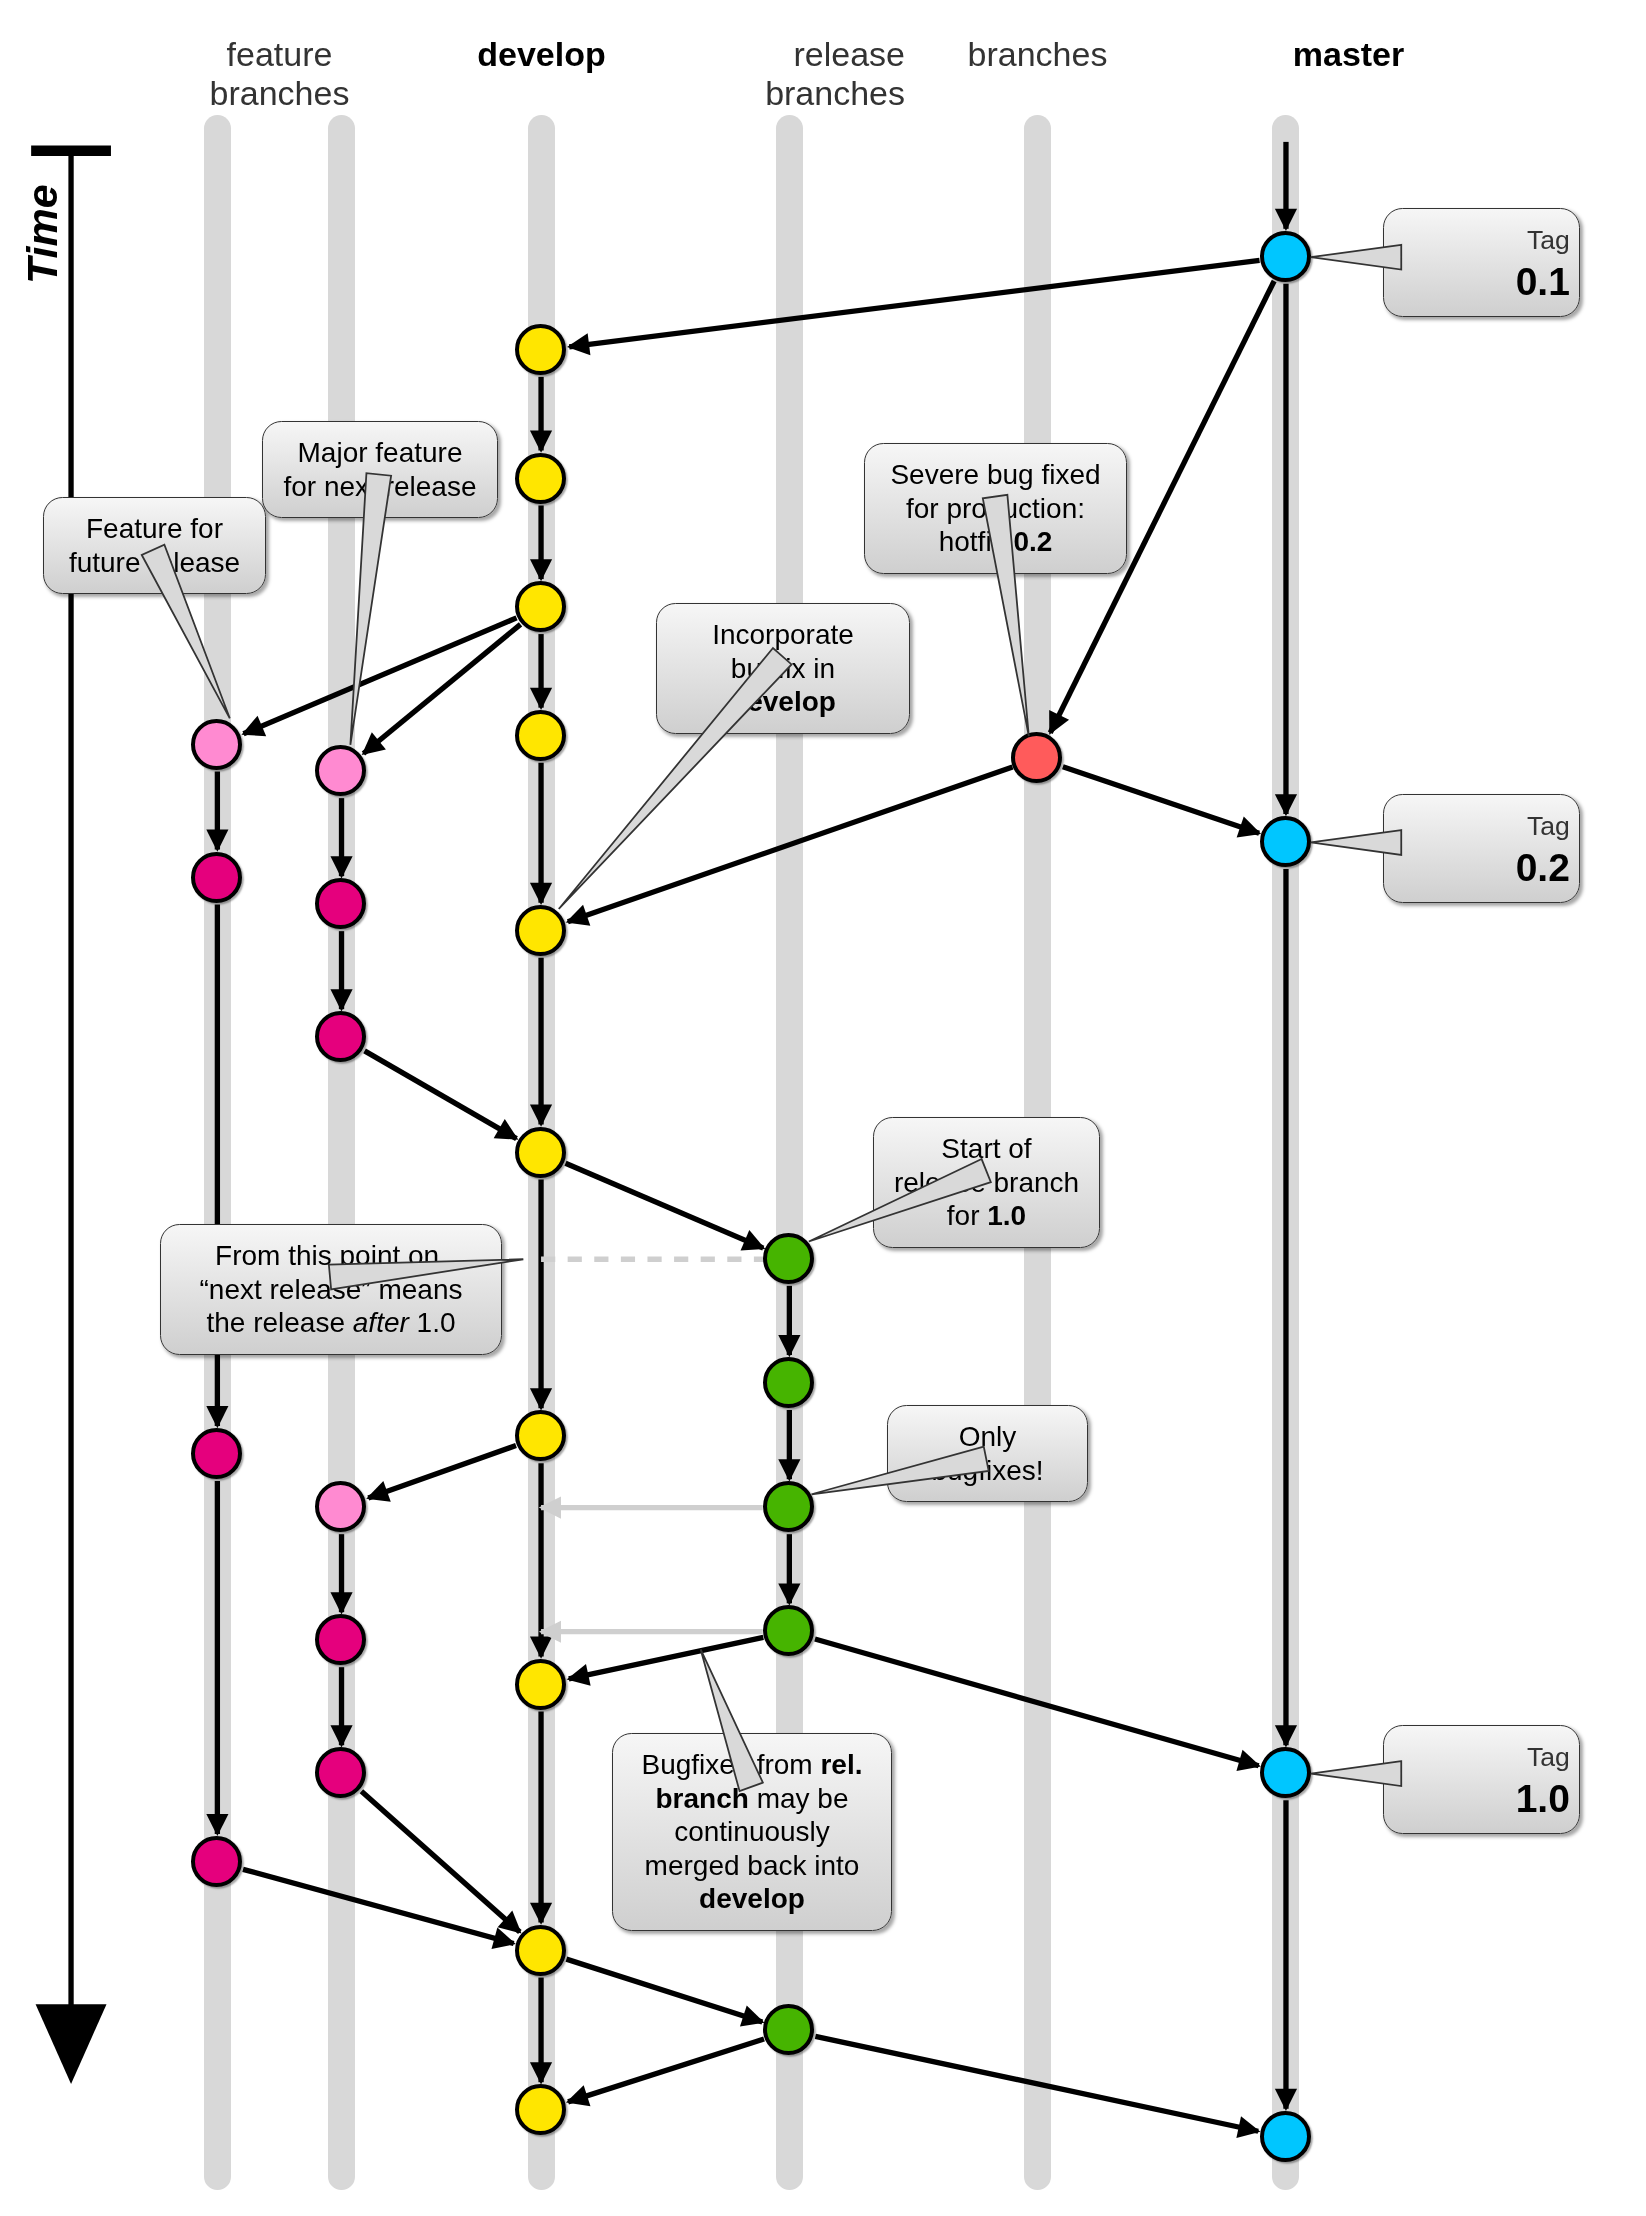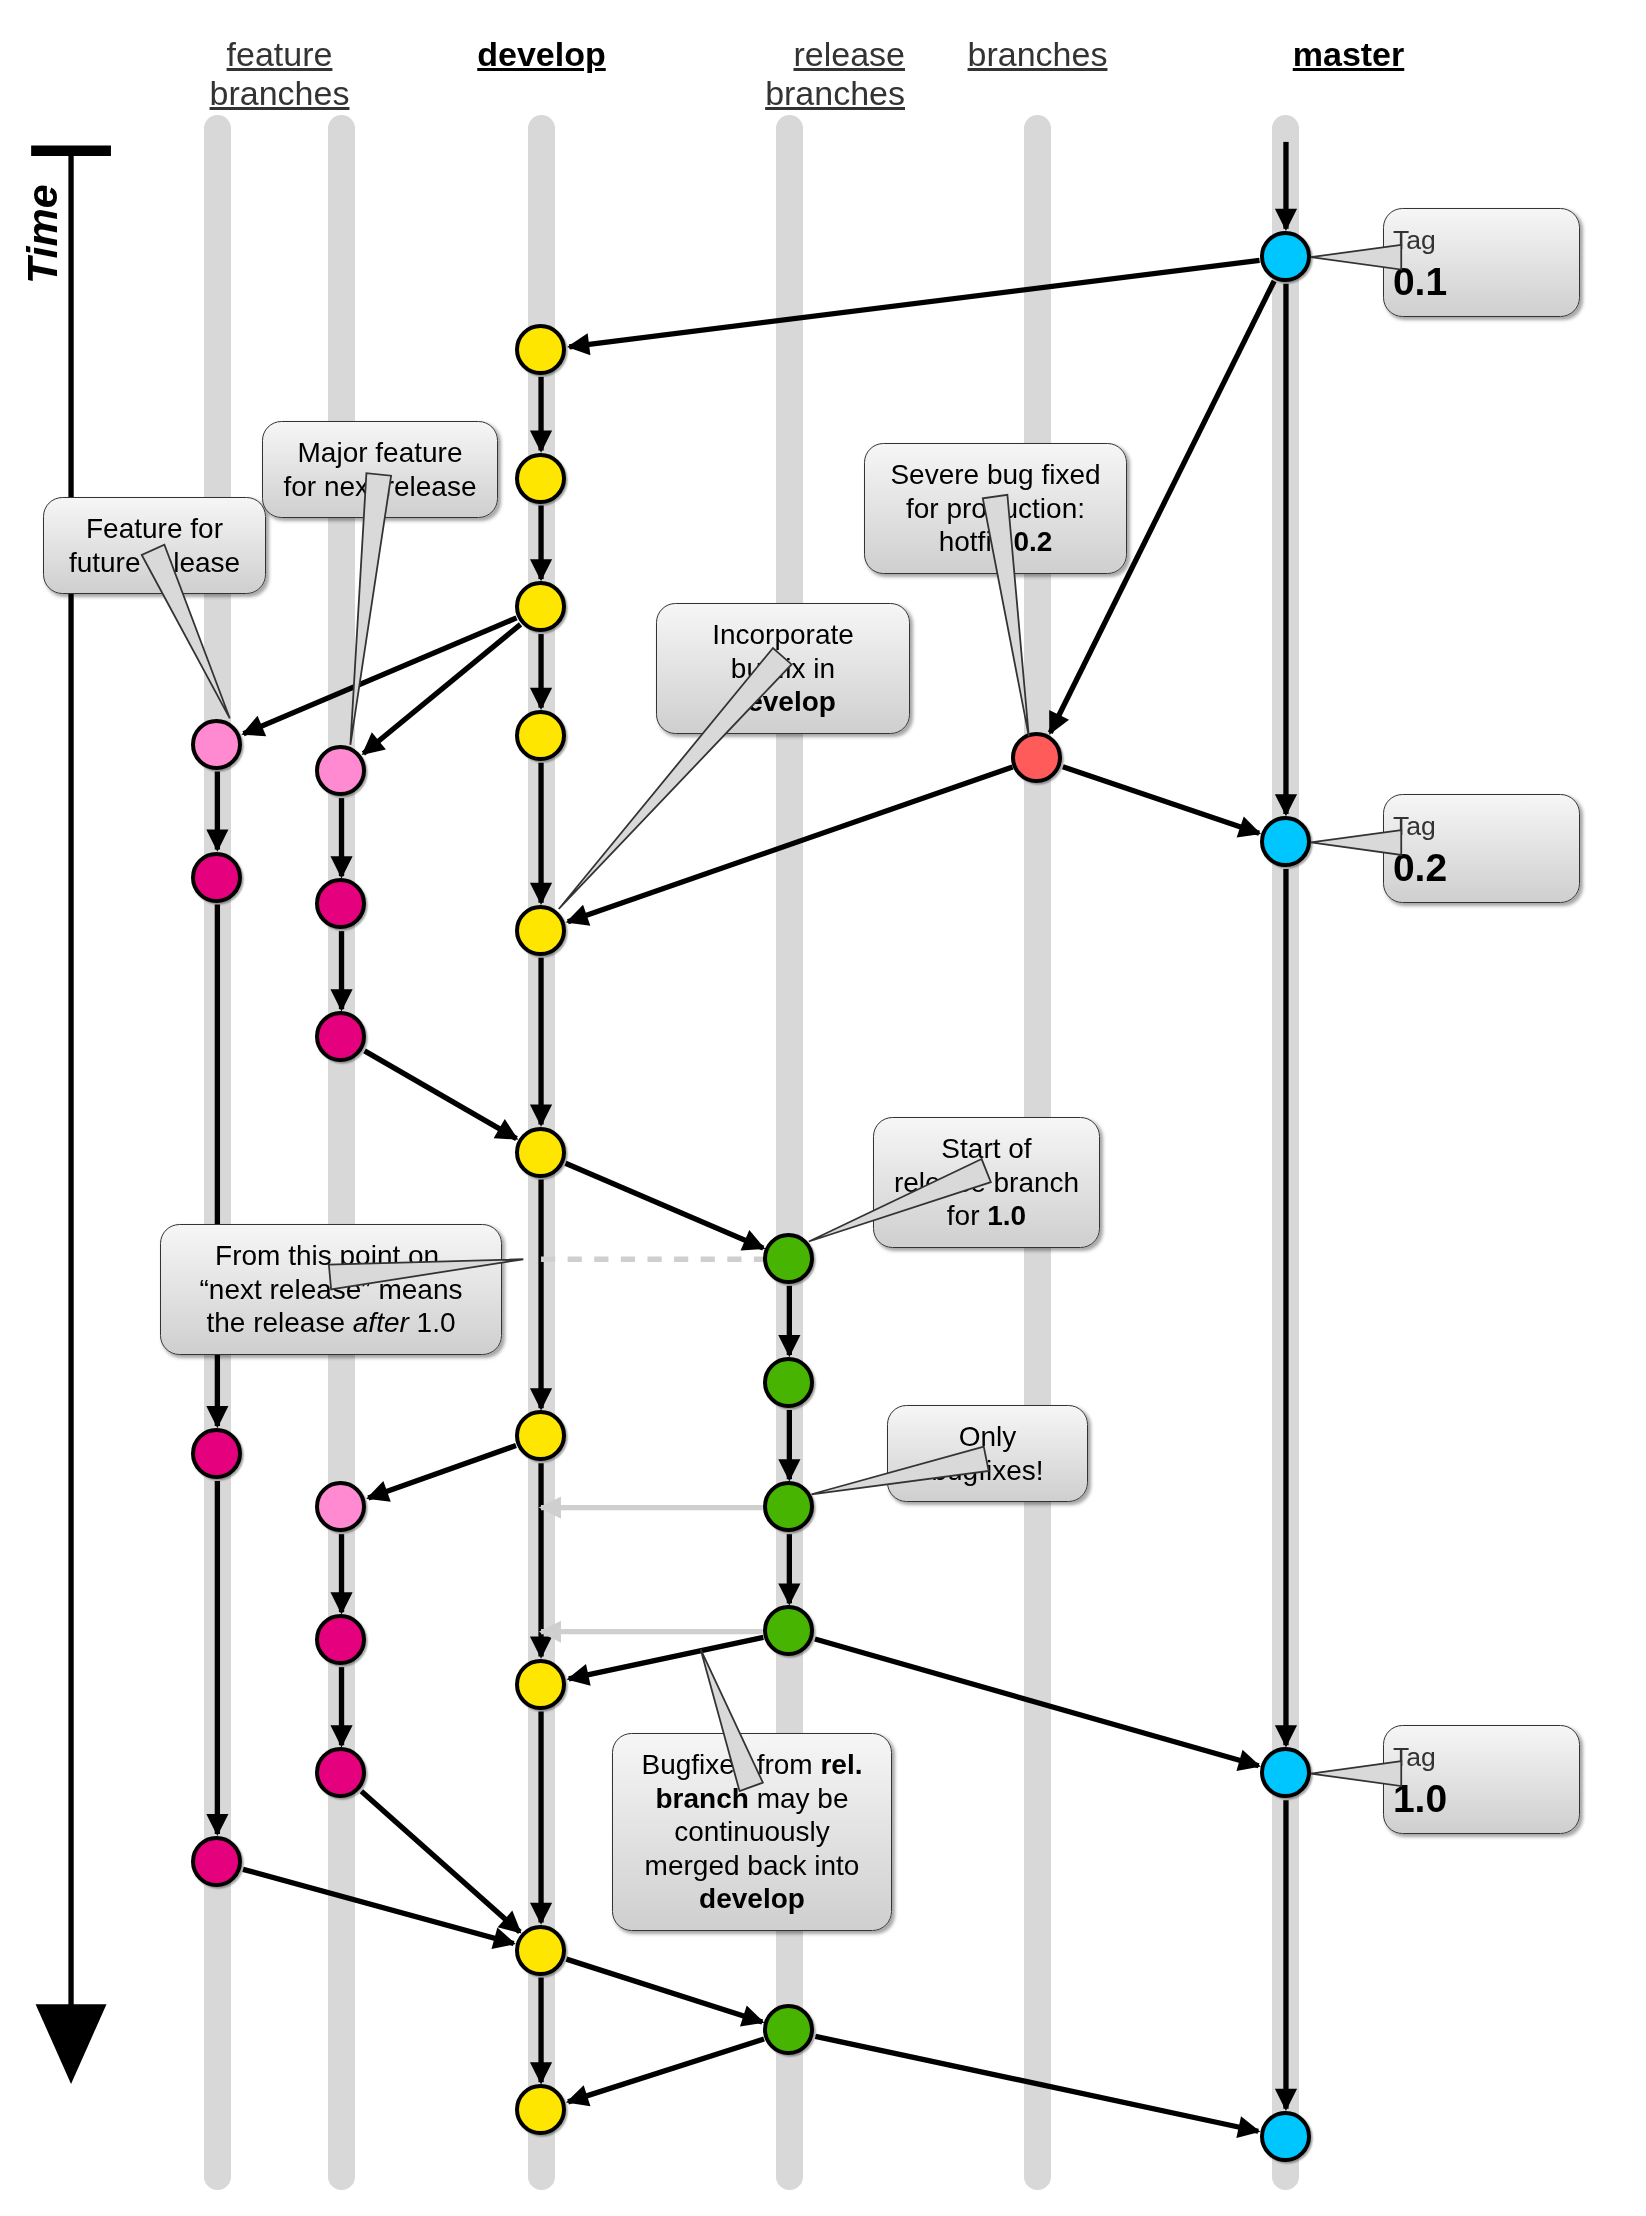--- a/index.html
+++ b/index.html
@@ -1,30 +1,30 @@
 <!DOCTYPE html>
 <html style="font-size:14px"><head>
 <meta charset="utf-8">
 <style>
   body{margin:0;background:#fff;font-family:"Segoe UI",Arial,sans-serif;color:#000;}
   .canvas{position:relative;width:1647px;height:2217px;overflow:hidden;}
   .lane{position:absolute;top:115px;bottom:26.6px;width:26.6px;background:#d8d8d8;border-radius:13.3px;}
-  .lane-label{position:absolute;top:35px;width:231px;margin-left:-115px;text-align:center;font-size:34px;color:#333;line-height:1.15;text-decoration:underline;}
+  .lane-label{position:absolute;top:35px;width:231px;margin-left:-115px;text-align:center;font-size:34px;color:#333;line-height:1.15;}
   .lane-label.bold{font-weight:700;color:#000;}
   .time-label{position:absolute;left:17.7px;top:284px;transform:rotate(-90deg);transform-origin:left top;font-style:italic;font-weight:700;font-size:43px;}
   .commit{position:absolute;width:51px;height:51px;margin:-26px 0 0 -26px;border-radius:50%;border:4.4px solid #000;box-sizing:border-box;box-shadow:1.8px 1.8px 1.8px rgba(0,0,0,.35);}
   .c-yellow{background:#ffe600;}
   .c-pink{background:#ff8ad1;}
   .c-magenta{background:#e5007d;}
   .c-green{background:#46b400;}
   .c-cyan{background:#00c6ff;}
   .c-red{background:#ff5b5b;}
   .callout{position:absolute;background:linear-gradient(#f6f6f6,#cfcfcf);border:1.8px solid #333;border-radius:19.5px;padding:14px 19.5px;font-size:28px;line-height:1.2;text-align:center;box-shadow:2.7px 2.7px 3.5px rgba(0,0,0,.35);}
   .callout .strong{font-weight:700;}
-  .tag-box{position:absolute;width:177px;background:linear-gradient(#f6f6f6,#cfcfcf);border:1.8px solid #333;border-radius:19.5px;padding:16px 8.9px 12.4px;text-align:left;box-shadow:2.7px 2.7px 3.5px rgba(0,0,0,.35);}
+  .tag-box{position:absolute;width:177px;background:linear-gradient(#f6f6f6,#cfcfcf);border:1.8px solid #333;border-radius:19.5px;padding:16px 8.9px 12.4px;text-align:right;box-shadow:2.7px 2.7px 3.5px rgba(0,0,0,.35);}
   .tag-box .t1{font-size:26.6px;color:#333;margin-bottom:3.5px;}
   .tag-box .t2{font-size:39px;font-weight:700;}
   svg{position:absolute;left:0;top:0;pointer-events:none;}
   svg .arrow{stroke:#000;stroke-width:6;fill:none;}
   svg .faint{stroke:#cfcfcf;stroke-width:6;fill:none;}
   svg .dash{stroke:#cfcfcf;stroke-width:6;stroke-dasharray:16 14;fill:none;}
 </style>
 </head>
 <body>
 

